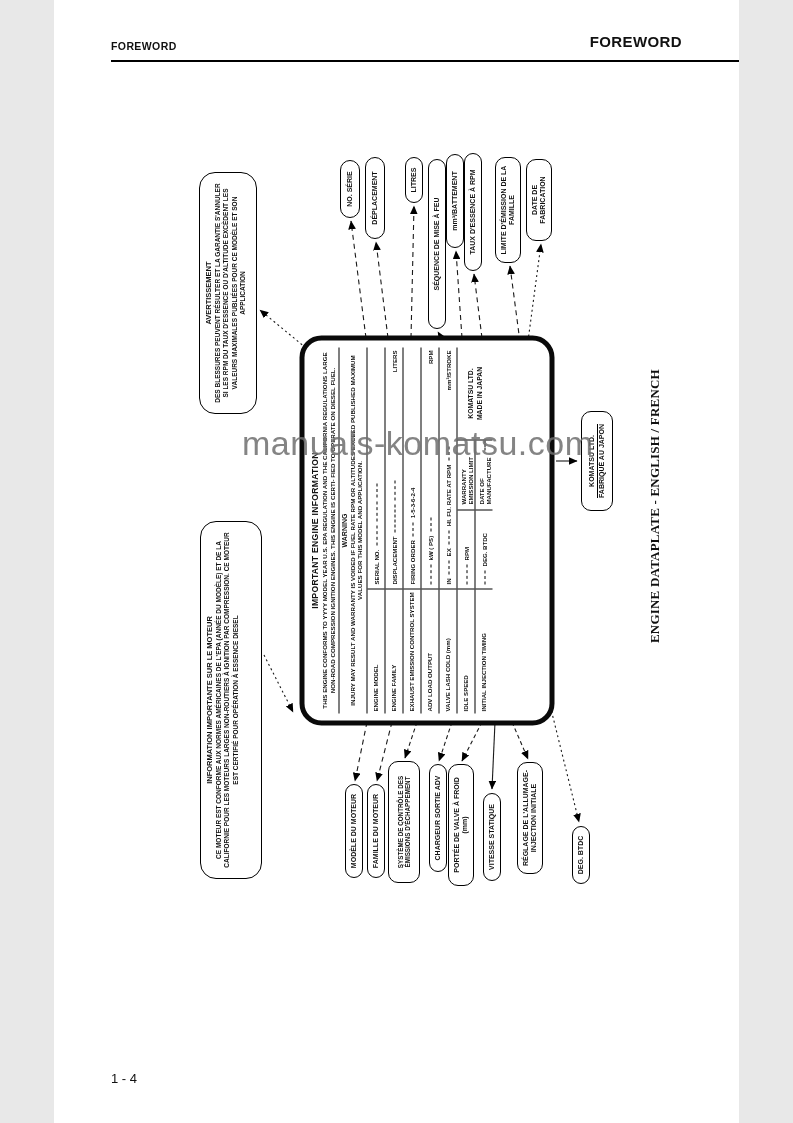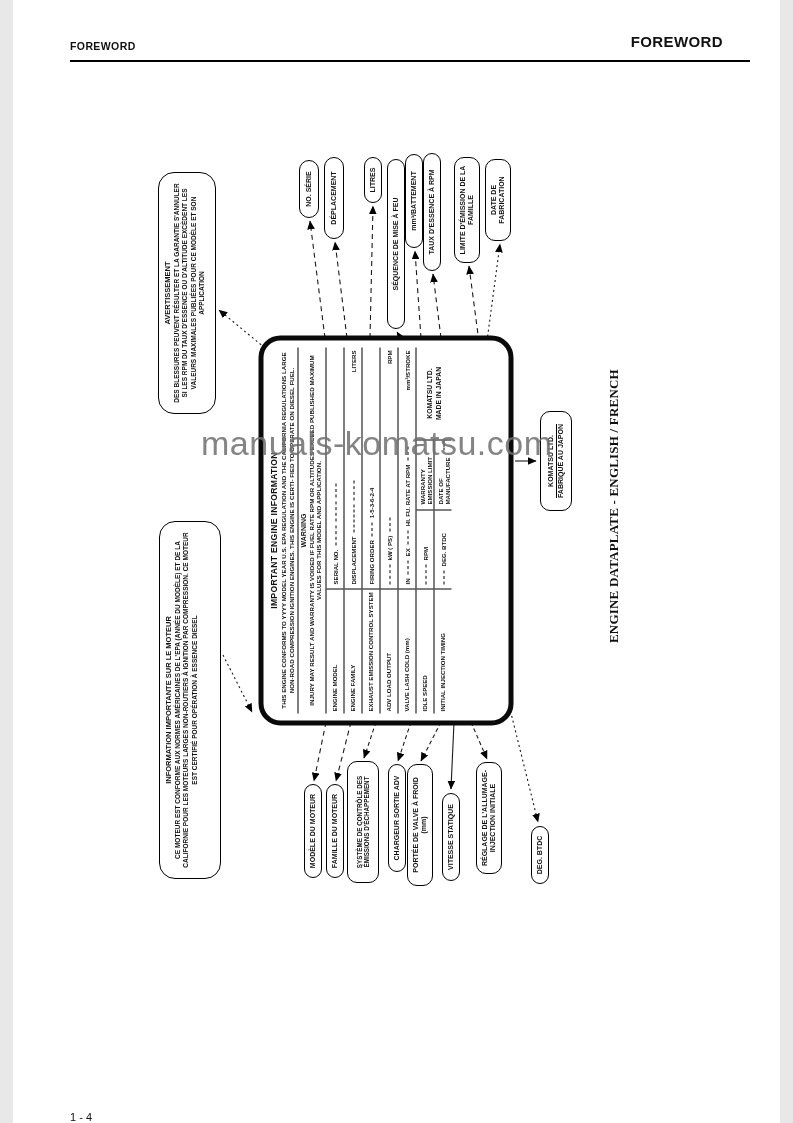--- a/index.html
+++ b/index.html
@@ -1,22 +1,22 @@
 <!DOCTYPE html>
 <html><head>
 <meta charset="utf-8">
 <style>
   html,body{margin:0;padding:0;background:#e8e8e8;}
-  .page{position:relative;width:767px;height:1123px;background:#ffffff;margin:0 auto;
+  .page{position:relative;width:685px;height:1123px;background:#ffffff;margin:0 auto;
         overflow:hidden;font-family:"Liberation Sans",sans-serif;color:#111;}
   
   .hdr-left{position:absolute;left:57px;top:40px;font-size:10.5px;font-weight:bold;letter-spacing:.4px;}
   .hdr-right{position:absolute;right:57px;top:33px;font-size:15px;font-weight:bold;letter-spacing:.4px;}
   .hdr-rule{position:absolute;left:57px;top:60px;width:680px;height:2px;background:#000;}
-  .pagenum{position:absolute;left:57px;top:1071px;font-size:11px;margin-top:40px;}
+  .pagenum{position:absolute;left:57px;top:1071px;font-size:13px;}
   
   .rot{position:absolute;width:var(--w);height:var(--h);
        left:calc(var(--cx) - var(--w)/2);top:calc(var(--cy) - var(--h)/2);
        transform:rotate(-90deg);box-sizing:border-box;}
   
   .pill{border:1.2px solid #000;border-radius:10px;background:#fff;
         display:flex;align-items:center;justify-content:center;text-align:center;
         font-size:7px;font-weight:bold;line-height:1.15;padding:1px 3px;}
   .pill.tiny{font-size:6.3px;}
   

